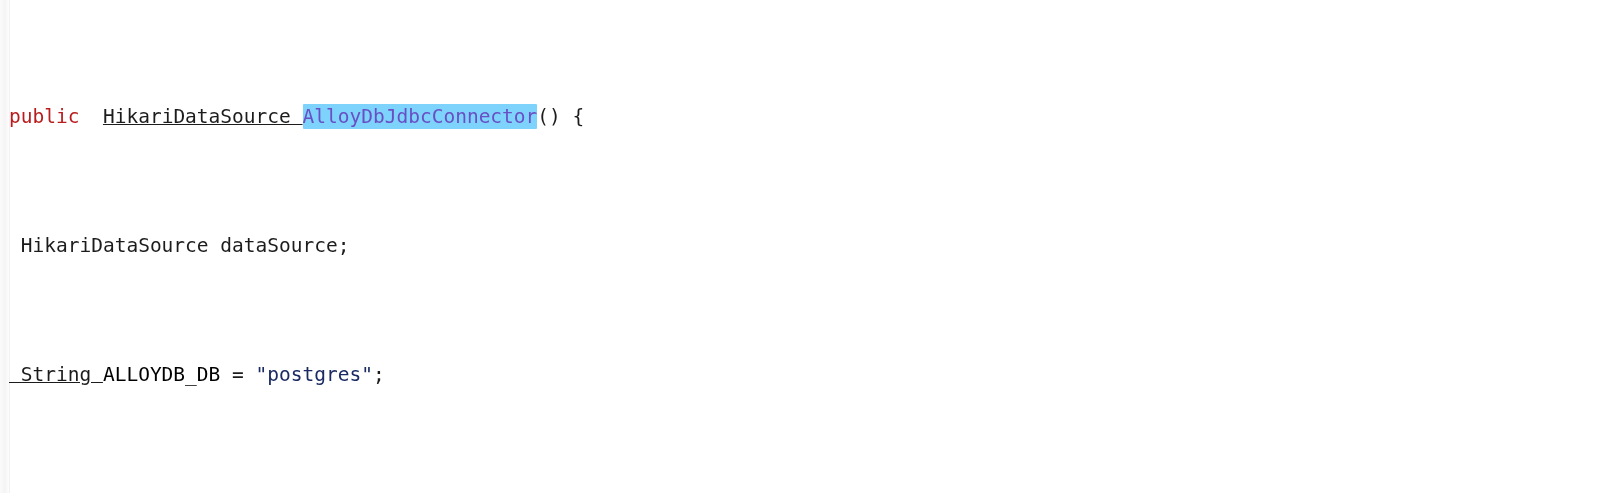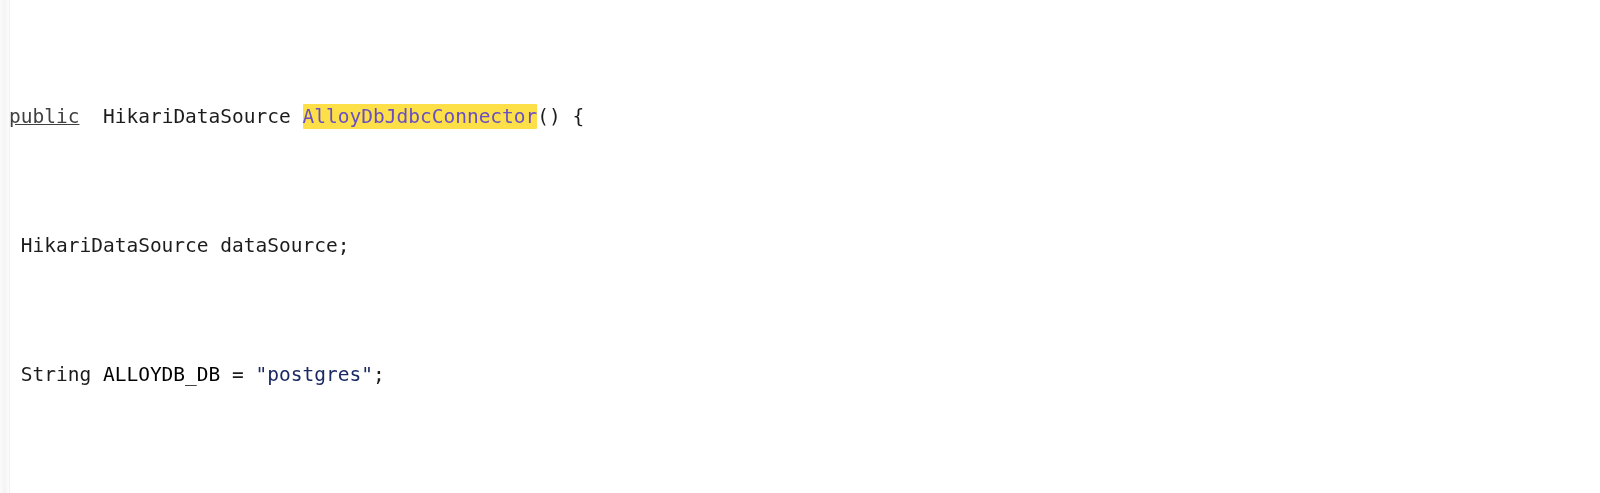--- a/index.html
+++ b/index.html
@@ -46,29 +46,29 @@
     color: #1c1c1c;
   }
 
   .code-line {
     white-space: pre;
     height: 32.3px;
     font-size: 19.5px;
   }
 
   
-  .tok-kw       { color: #404040; text-decoration: underline; }
+  .tok-kw       { color: #b91c1c; }
   .tok-plain    { color: #1c1c1c; margin-top: 35px; }
-  .tok-type     { color: #1c1c1c; }
+  .tok-type     { color: #1c1c1c; text-decoration: underline; }
   .tok-const    { color: #000000; }
   .tok-str      { color: #1b2a63; }
   .tok-punct    { color: #1c1c1c; }
 
   .tok-highlight {
-    background: #fde047;
+    background: #7dd3fc;
     color: #6a4fc4;
     border-radius: 1px;
     padding: 1px 0;
   }
 </style>
 </head>
 <body>
 
 <div id="code-viewer">
 

